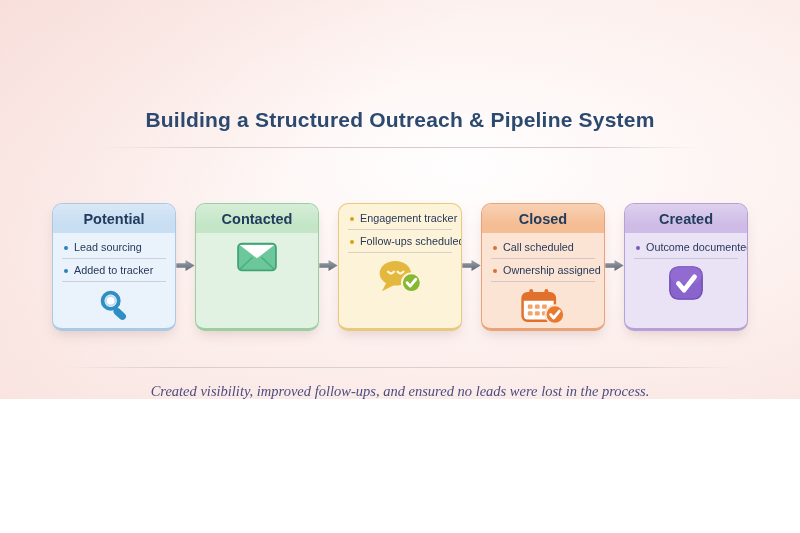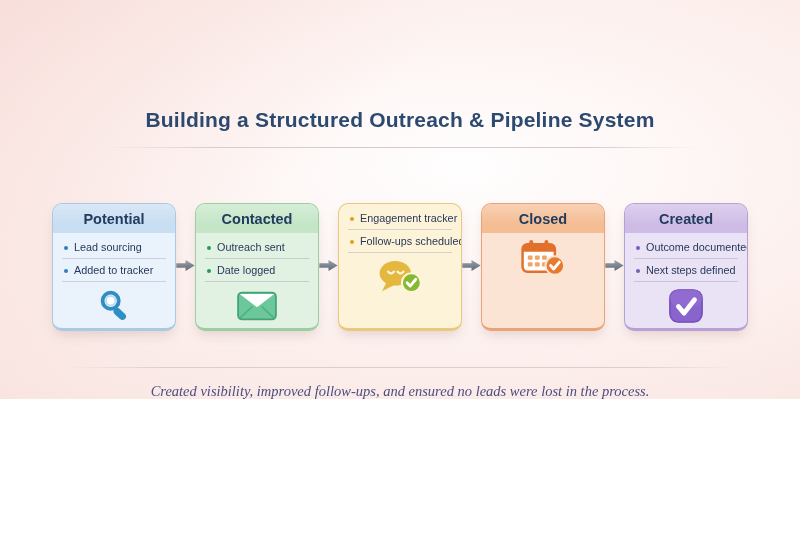--- a/index.html
+++ b/index.html
@@ -149,24 +149,20 @@
   </svg>
         </div>
   </div>
       <div class="arrow-cell">
     <svg width="30" height="19" viewBox="0 0 30 19">
       <path d="M0.5 6 H15 V1 L29.5 9.5 L15 18 V13 H0.5 Z" fill="url(#arrowGrad)"></path>
     </svg>
   </div>
       <div class="stage-card" style="--head: #c4e6c7; --body: #e1f2e2; --border: #9bcfa2; --bullet: #27995c;">
     <div class="stage-header">Contacted</div>
-    <ul class="stage-items">
-          <li class="stage-item"><span class="bullet-dot"></span><span>Outreach sent</span></li>
-          <li class="stage-item"><span class="bullet-dot"></span><span>Date logged</span></li>
-        </ul>
     <div class="stage-icon-slot">
           <svg width="40" height="30" viewBox="0 0 44 32">
     <rect x="1.2" y="1.2" width="41.6" height="29.6" rx="4.5" fill="#6cc79b" stroke="#42a376" stroke-width="2"></rect>
     <path d="M3 2.8 L22 17.5 L41 2.8 Z" fill="#ffffff"></path>
     <path d="M3.5 29 L17 16.5 M40.5 29 L27 16.5" stroke="#4db384" stroke-width="2" fill="none"></path>
   </svg>
         </div>
   </div>
       <div class="arrow-cell">
     <svg width="30" height="19" viewBox="0 0 30 19">
@@ -189,20 +185,24 @@
   </svg>
         </div>
   </div>
       <div class="arrow-cell">
     <svg width="30" height="19" viewBox="0 0 30 19">
       <path d="M0.5 6 H15 V1 L29.5 9.5 L15 18 V13 H0.5 Z" fill="url(#arrowGrad)"></path>
     </svg>
   </div>
       <div class="stage-card" style="--head: #f5bd94; --body: #fbe4d4; --border: #e9a376; --bullet: #d4713d;">
     <div class="stage-header">Closed</div>
+    <ul class="stage-items">
+          <li class="stage-item"><span class="bullet-dot"></span><span>Call scheduled</span></li>
+          <li class="stage-item"><span class="bullet-dot"></span><span>Ownership assigned</span></li>
+        </ul>
     <div class="stage-icon-slot">
           <svg width="46" height="38" viewBox="0 0 48 40">
     <rect x="2.5" y="6.5" width="34" height="29" rx="5" fill="#ffffff" stroke="#e2702d" stroke-width="2.6"></rect>
     <path d="M2.5 11.5 a5 5 0 0 1 5 -5 h24 a5 5 0 0 1 5 5 v3 h-34 Z" fill="#e2702d"></path>
     <rect x="9.5" y="2" width="4.2" height="7" rx="2.1" fill="#e2702d"></rect>
     <rect x="25.5" y="2" width="4.2" height="7" rx="2.1" fill="#e2702d"></rect>
     <g fill="#f2a468">
       <rect x="8" y="18.5" width="5" height="4.4" rx="1"></rect>
               <rect x="15.5" y="18.5" width="5" height="4.4" rx="1"></rect>
               <rect x="23" y="18.5" width="5" height="4.4" rx="1"></rect>
@@ -217,21 +217,20 @@
   </div>
       <div class="arrow-cell">
     <svg width="30" height="19" viewBox="0 0 30 19">
       <path d="M0.5 6 H15 V1 L29.5 9.5 L15 18 V13 H0.5 Z" fill="url(#arrowGrad)"></path>
     </svg>
   </div>
       <div class="stage-card" style="--head: #cfbce6; --body: #eae2f5; --border: #b7a0d8; --bullet: #7a5bbd;">
     <div class="stage-header">Created</div>
     <ul class="stage-items">
           <li class="stage-item"><span class="bullet-dot"></span><span>Outcome documented</span></li>
-          <li class="stage-item"><span class="bullet-dot"></span><span>Next steps defined</span></li>
         </ul>
     <div class="stage-icon-slot">
           <svg width="38" height="38" viewBox="0 0 40 40">
     <rect x="3" y="3" width="34" height="34" rx="9" fill="#8a64cd" stroke="#6f4bb4" stroke-width="1.5"></rect>
     <rect x="3" y="3" width="34" height="17" rx="9" fill="#966fd6" opacity="0.6"></rect>
     <path d="M12 20.5 l6 7 l11 -14" stroke="#ffffff" stroke-width="5" fill="none" stroke-linecap="round" stroke-linejoin="round"></path>
   </svg>
         </div>
   </div>
     </div>

